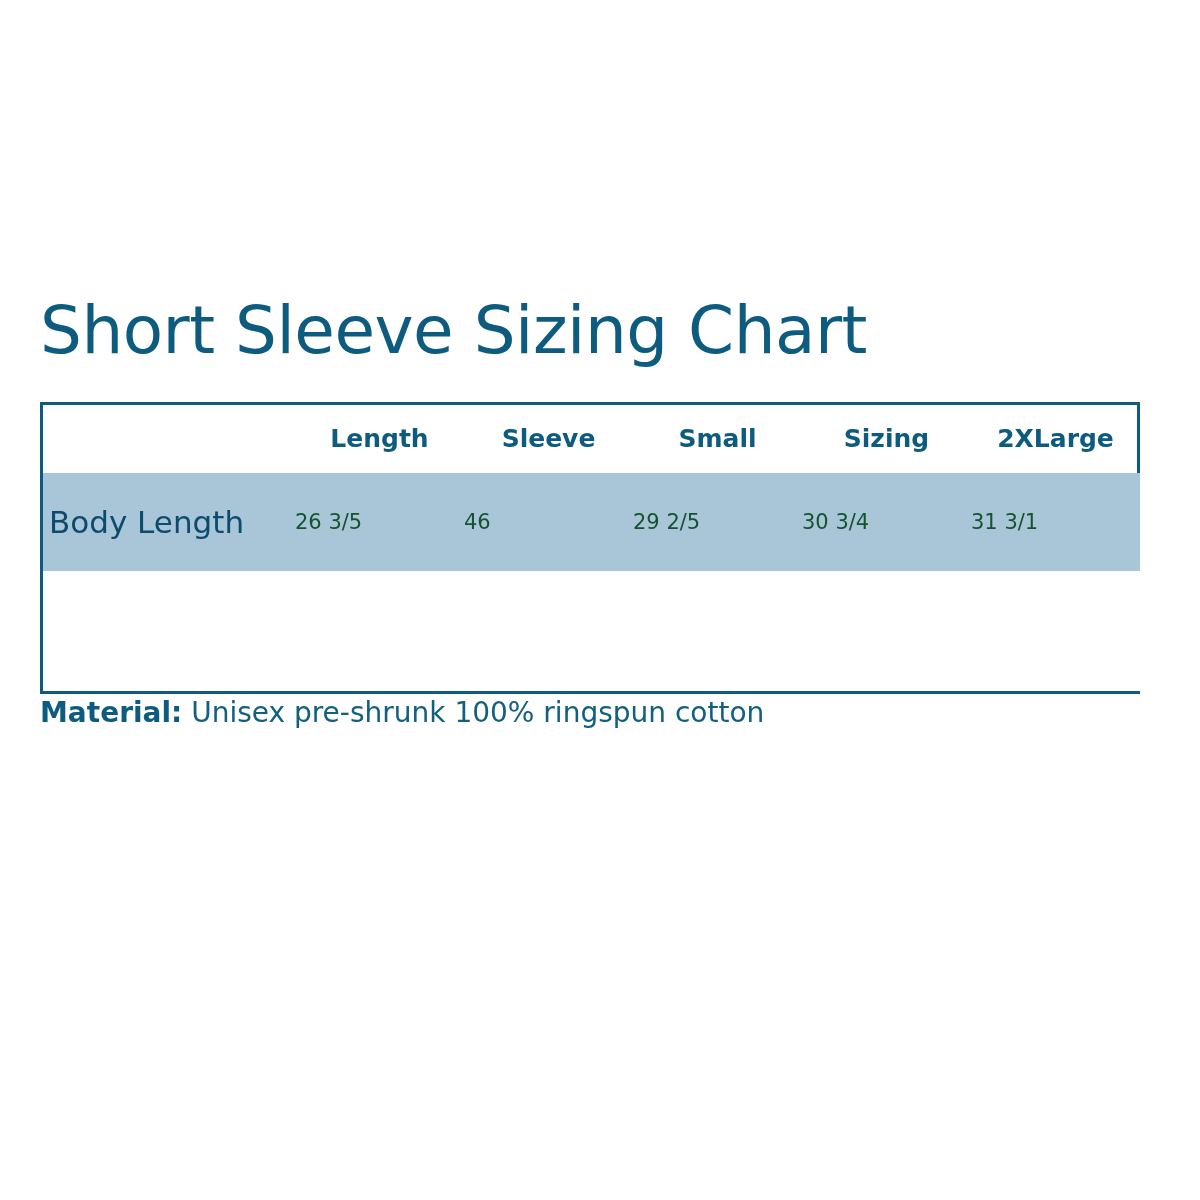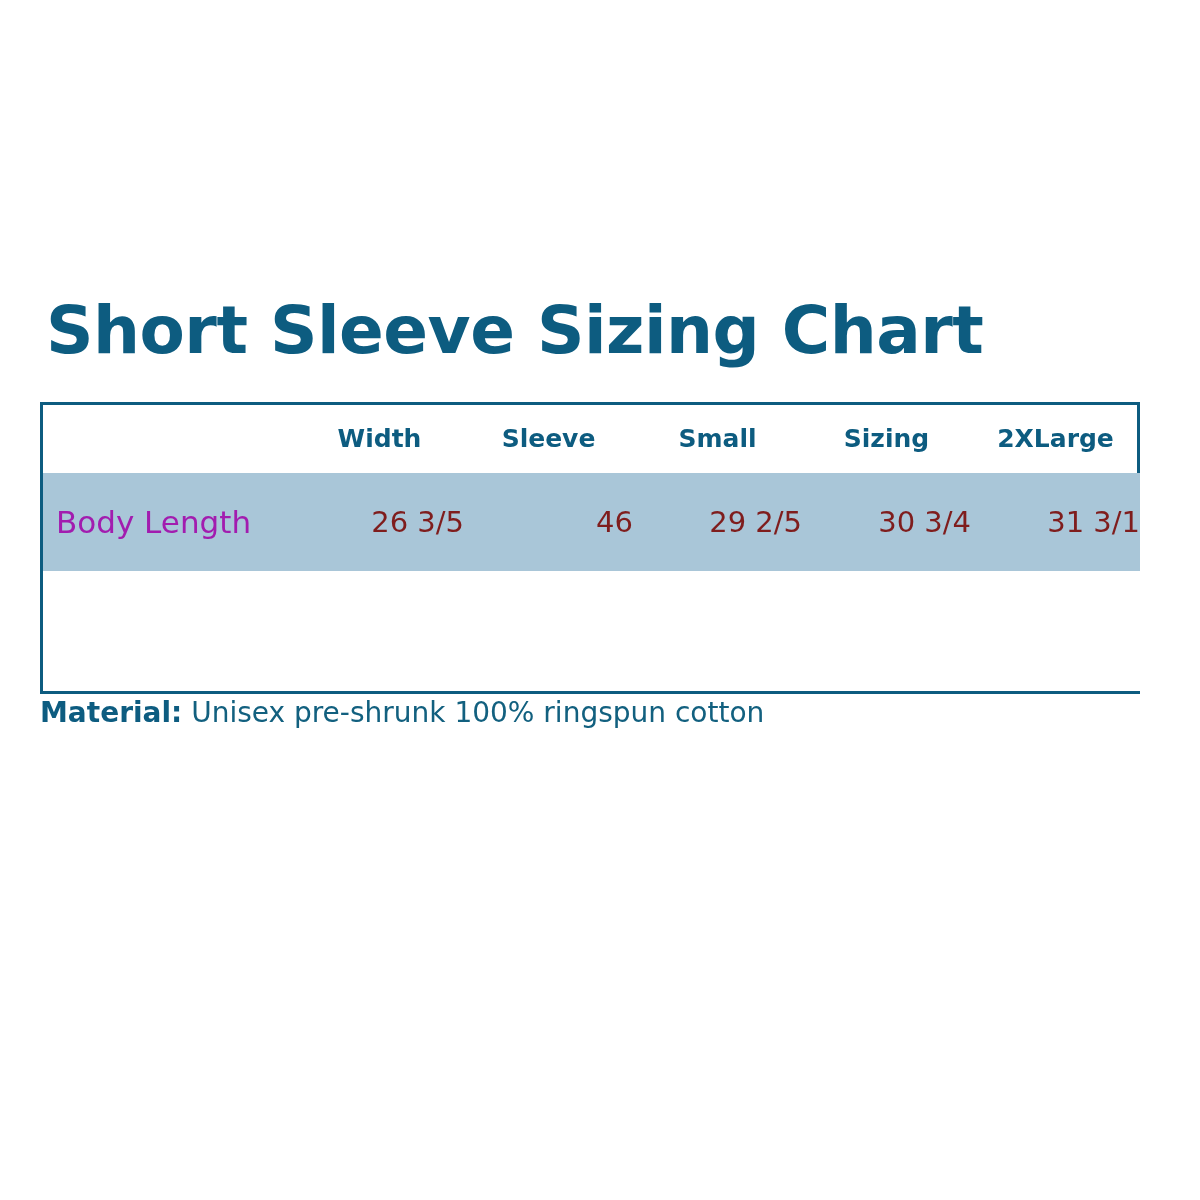--- a/index.html
+++ b/index.html
@@ -21,25 +21,25 @@
     box-sizing: border-box;
   }
   .content {
     position: absolute;
     left: 40px;
     top: 295px;
     width: 1120px;
   }
   .title {
     font-size: 66px;
-    font-weight: 700;
+    font-weight: 400;
     letter-spacing: -0.5px;
     color: #0d5c80;
     line-height: 1.1;
-    margin: 0 0 34px 6px;
+    margin: 0 0 34px 0;
     white-space: nowrap;
   }
   .table-wrap {
     border: 3px solid #0d5c80;
     box-sizing: border-box;
     width: 1100px;
   }
   table.sizing {
     border-collapse: collapse;
     width: 100%;
@@ -59,31 +59,31 @@
     vertical-align: middle;
   }
   .hdr-row th.rowlabel {
     text-align: left;
   }
   .data-row {
     background: #a9c6d8;
   }
   .data-row td {
     height: 98px;
-    font-size: 29px;
-    text-align: right;
+    font-size: 21px;
+    text-align: left;
     vertical-align: middle;
-    color: #7f1d1d;
+    color: #14532d;
     font-weight: 400;
   }
   .data-row td.rowlabel {
     text-align: left;
-    padding-left: 13px;
+    padding-left: 6px;
     font-size: 31px;
-    color: #a21caf;
+    color: #0c4a6e;
   }
   .spacer-row td {
     height: 60px;
     background: #ffffff;
   }
   
   col.c-label { width: 252px; }
   col.c-size  { width: 169px; }
   .footer {
     font-size: 28px;
@@ -112,21 +112,21 @@
           <col class="c-label">
           <col class="c-size">
           <col class="c-size">
           <col class="c-size">
           <col class="c-size">
           <col class="c-size">
         </colgroup>
         <thead>
           <tr class="hdr-row">
             <th class="rowlabel"></th>
-            <th>Width</th>
+            <th>Length</th>
             <th>Sleeve</th>
             <th>Small</th>
             <th>Sizing</th>
             <th>2XLarge</th>
           </tr>
         </thead>
         <tbody>
           <tr class="data-row">
             <td class="rowlabel">Body Length</td>
             <td>26 3/5</td>

